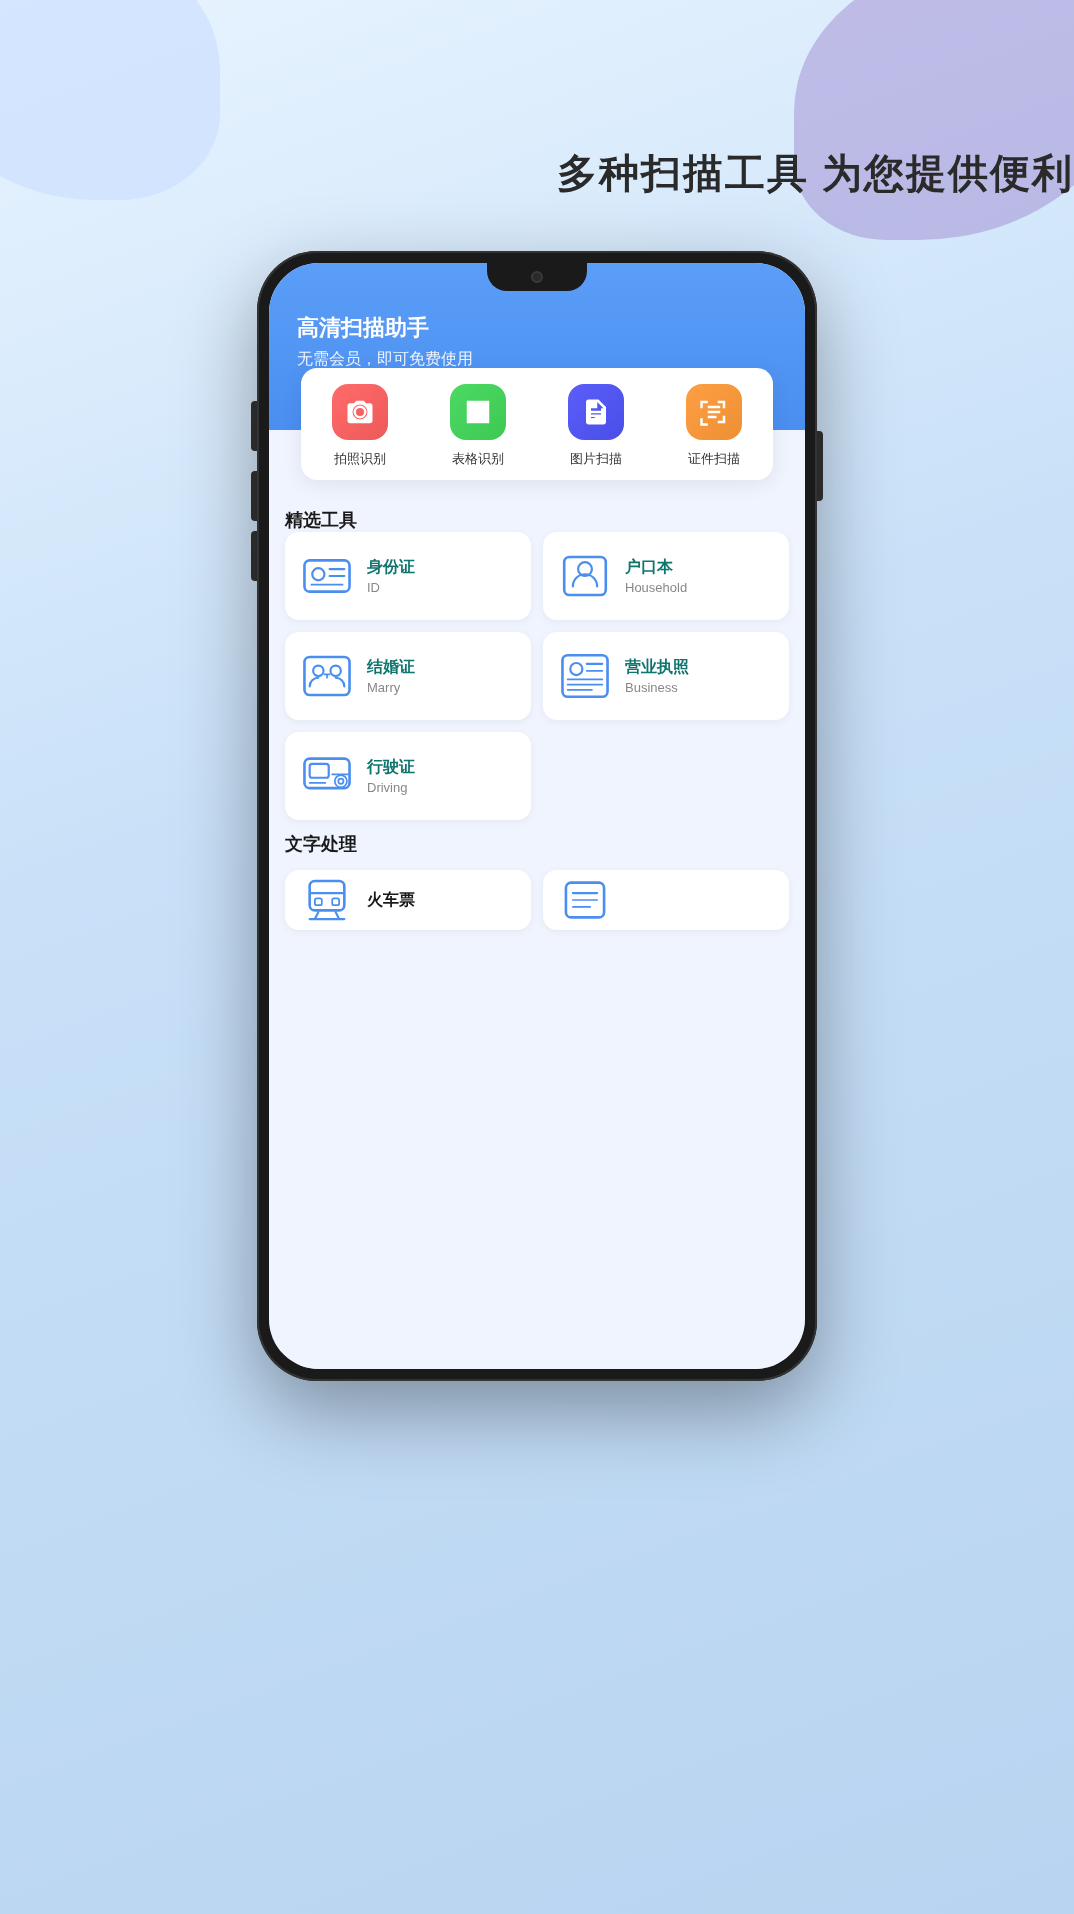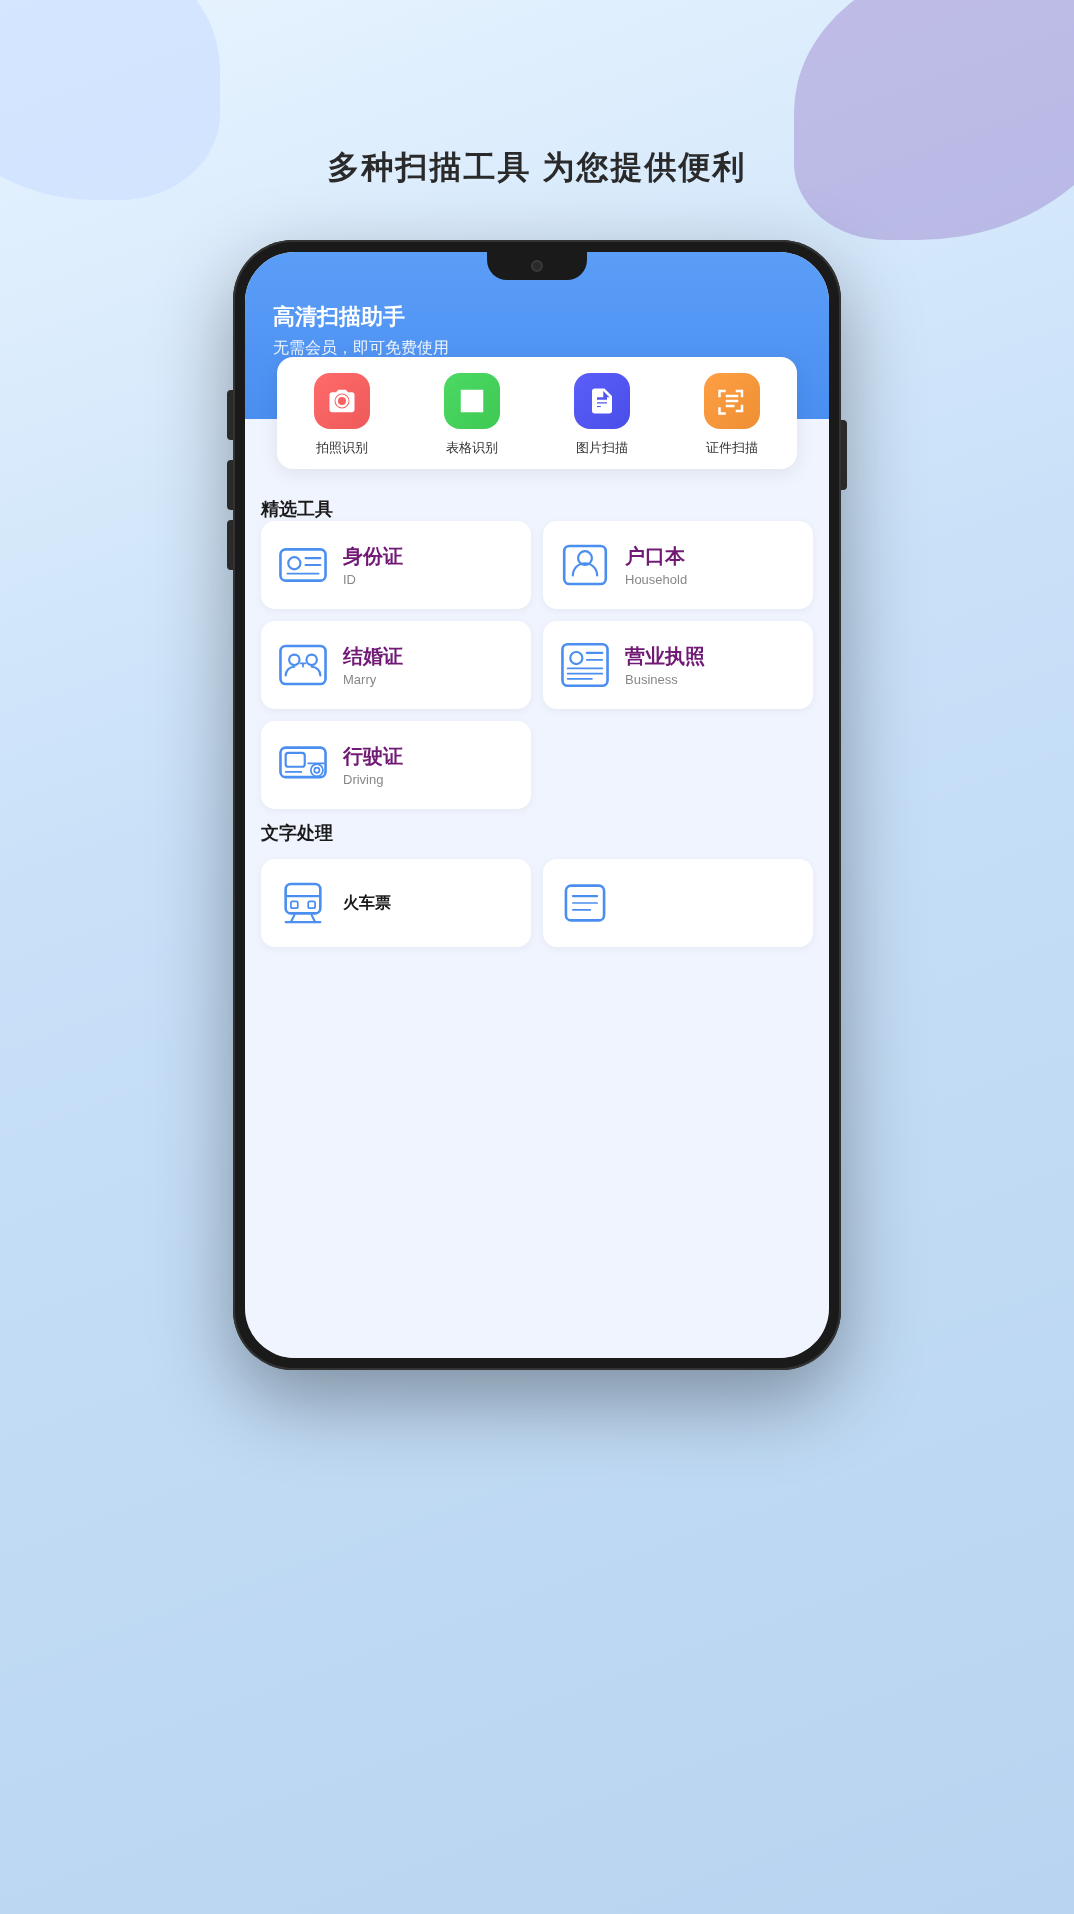--- a/index.html
+++ b/index.html
@@ -45,38 +45,39 @@
 
     .main-title {
       font-size: 82px;
       font-weight: 800;
       color: #1a1a1a;
       line-height: 1.1;
       letter-spacing: 4px;
     }
 
     .sub-title {
-      font-size: 32px;
+      font-size: 40px;
       font-weight: 600;
       color: #2a2a2a;
       margin-top: 16px;
       letter-spacing: 2px;
+      text-align: right;
     }
 
     
     .phone-wrapper {
       position: relative;
       z-index: 2;
       display: flex;
       justify-content: center;
       margin-top: 20px;
     }
 
     .phone-outer {
-      width: 608px;
+      width: 560px;
       height: 1130px;
       background: #1a1a1a;
       border-radius: 60px;
       padding: 12px;
       box-shadow: 0 30px 80px rgba(0,0,0,0.35), inset 0 0 0 2px #333;
       position: relative;
     }
 
     .phone-inner {
       width: 100%;
@@ -252,23 +253,23 @@
       height: 52px;
     }
 
     .tool-card-text {
       display: flex;
       flex-direction: column;
       gap: 2px;
     }
 
     .tool-card-name {
-      font-size: 20px;
+      font-size: 16px;
       font-weight: 600;
-      color: #701a75;
+      color: #0f766e;
     }
 
     .tool-card-sub {
       font-size: 13px;
       color: #888;
     }
 
     
     .text-section-title {
       font-size: 18px;
@@ -280,21 +281,21 @@
 
     .text-tools-grid {
       display: grid;
       grid-template-columns: 1fr 1fr;
       gap: 12px;
     }
 
     .text-tool-card {
       background: white;
       border-radius: 14px;
-      padding: 18px 16px;
+      padding: 4px 16px;
       display: flex;
       align-items: center;
       gap: 14px;
       box-shadow: 0 2px 8px rgba(0,0,0,0.05);
     }
 
     .text-tool-icon {
       width: 52px;
       height: 52px;
       flex-shrink: 0;

